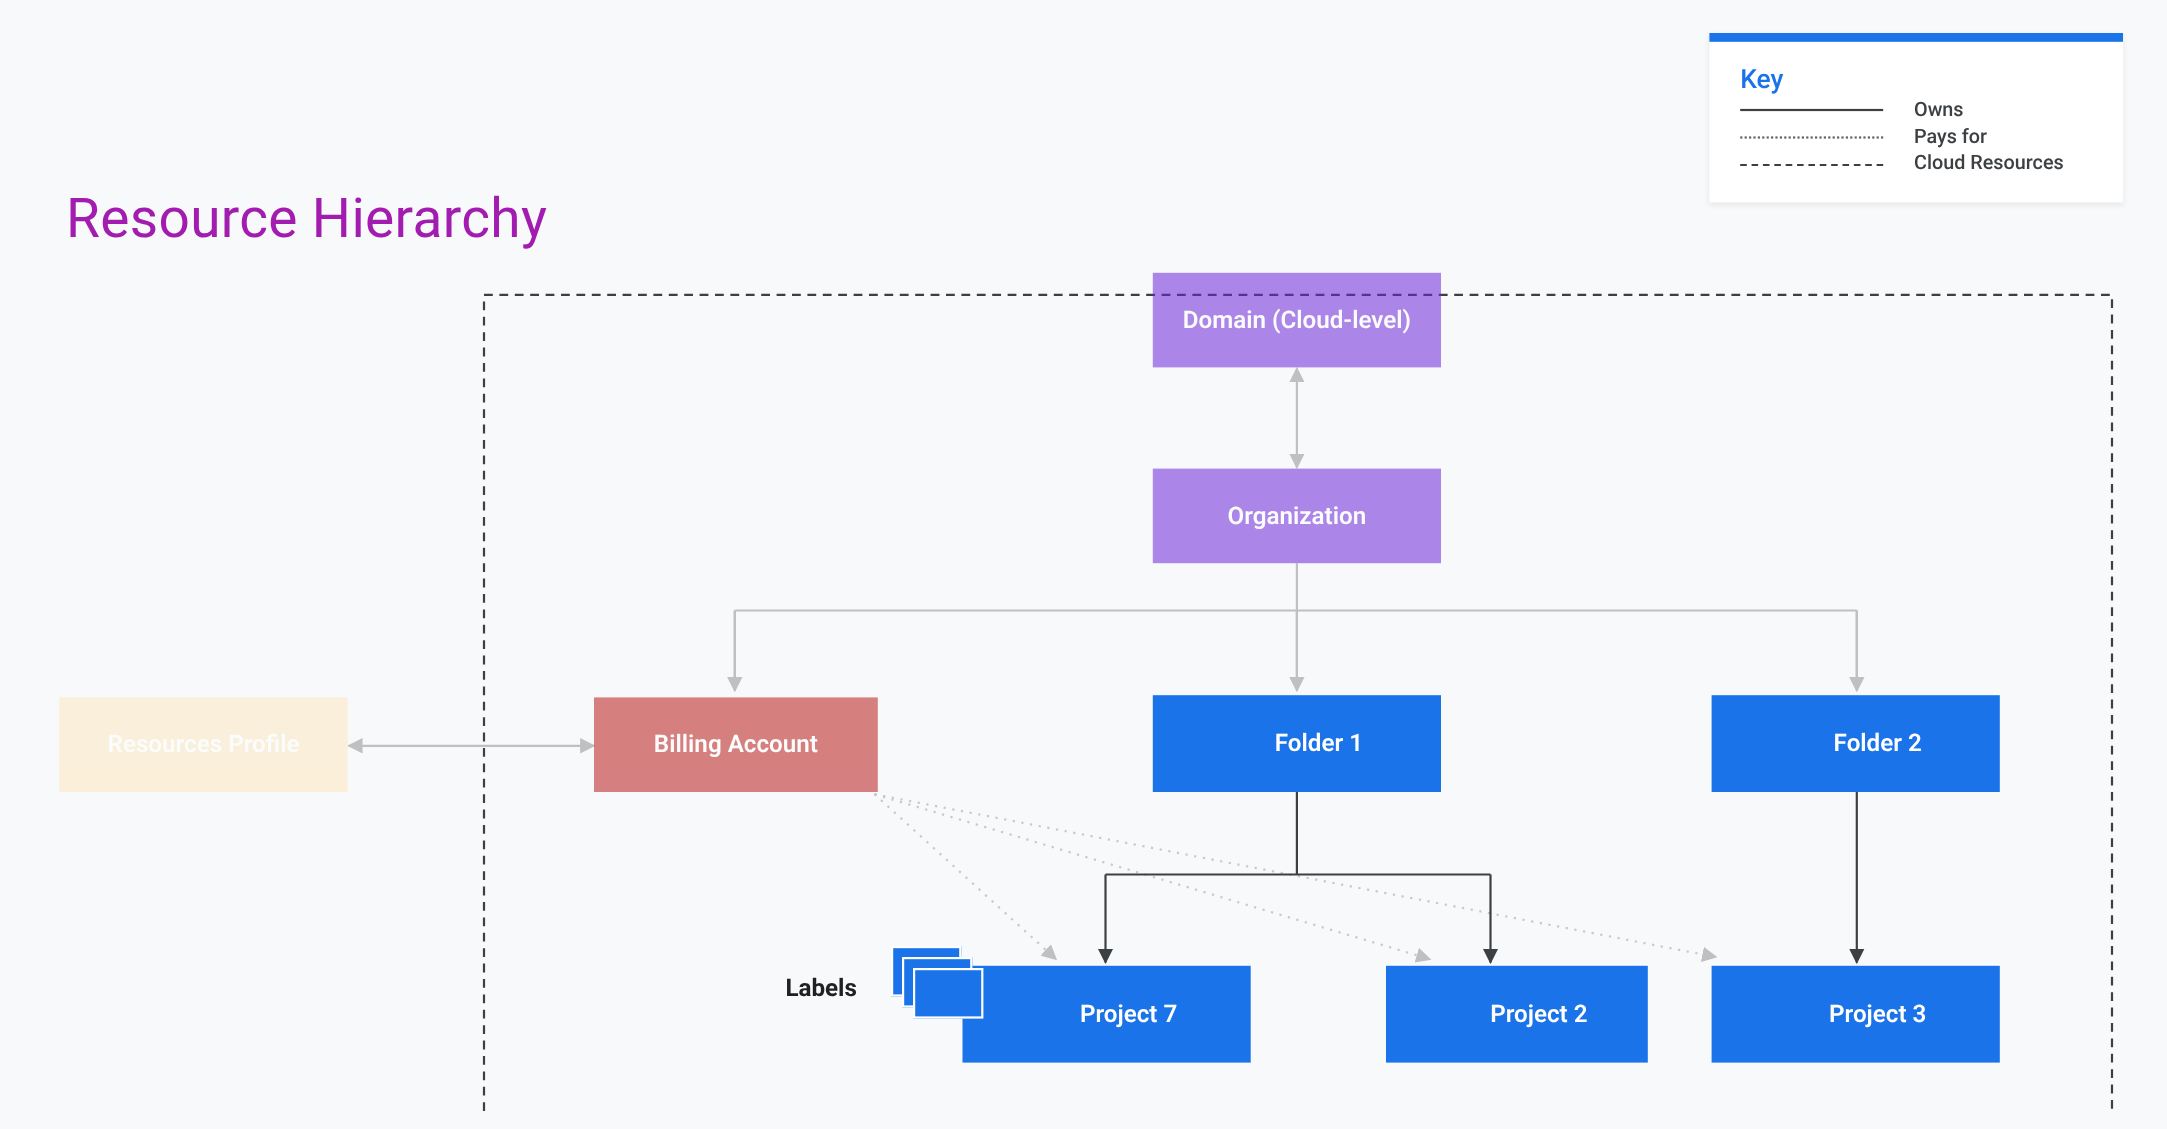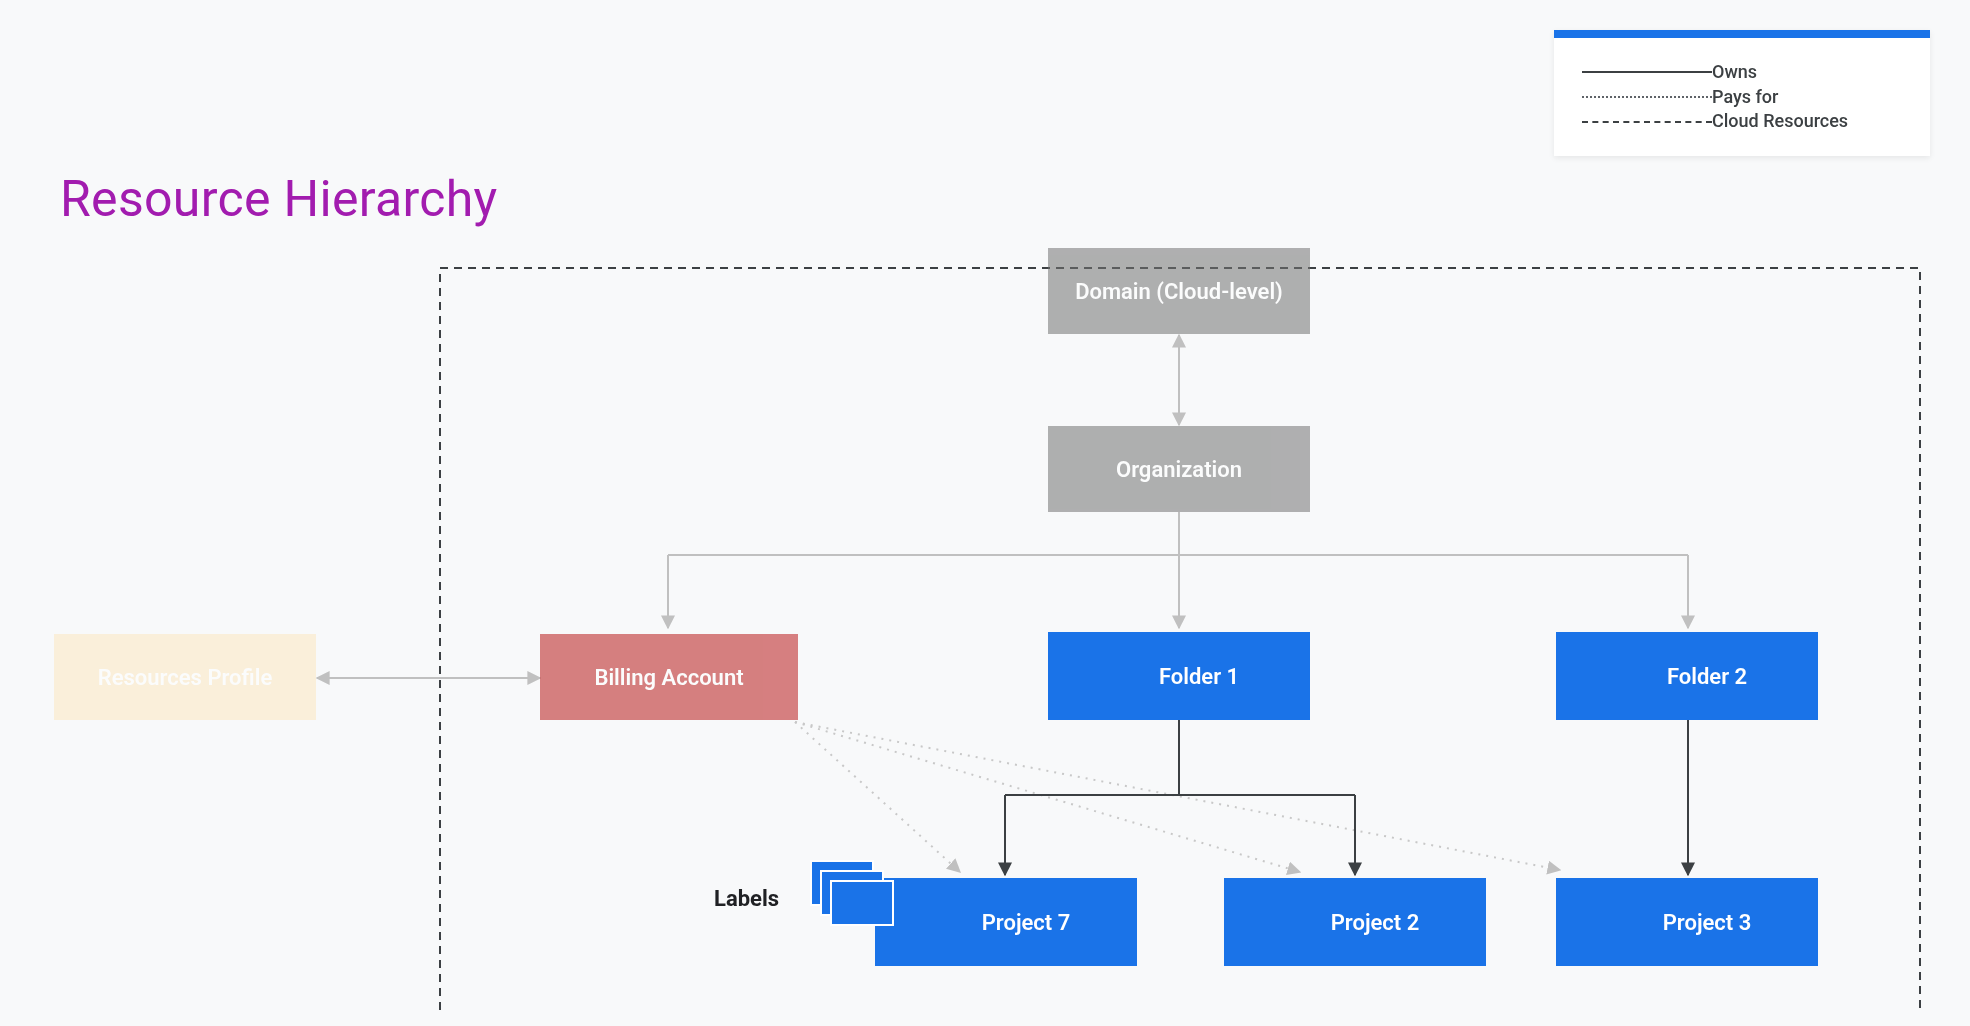--- a/index.html
+++ b/index.html
@@ -40,20 +40,21 @@
   }
   .legend-key {
     color: #1A73E8;
     font-weight: 500;
     font-size: 24px;
     margin-bottom: 2px;
   }
   .legend-row {
     display: flex;
     align-items: center;
+    gap: 28px;
     margin-top: 4px;
   }
   .legend-sample {
     width: 130px;
     height: 16px;
     display: flex;
     align-items: center;
   }
   .legend-solid { border-top: 2px solid #3c4043; width: 100%; height:0; }
   .legend-dotted { border-top: 2px dotted #5f6368; width: 100%; height:0; }
@@ -68,21 +69,21 @@
   .box {
     position: absolute;
     display: flex;
     align-items: center;
     justify-content: center;
     font-weight: 600;
     font-size: 22px;
     color: #ffffff;
   }
   .box.faded { opacity: 0.55; }
-  .box.pink { background: #737373; color: #ffffff; }
+  .box.pink { background: #6d28d9; color: #ffffff; }
   .box.green { background: #b91c1c; color: #ffffff; }
   .box.yellow { background: #fde7c0; color: #ffffff; }
   .box.blue { background: #1A73E8; color: #ffffff; padding-left: 40px; }
 
   .labels-caption {
     position: absolute;
     font-size: 22px;
     font-weight: 700;
     color: #202124;
   }
@@ -97,20 +98,21 @@
     background: #1A73E8;
     border: 2px solid #ffffff;
   }
 </style>
 </head>
 <body>
 
 <div class="title">Resource Hierarchy</div>
 
 <div class="legend">
+  <div class="legend-key">Key</div>
   <div class="legend-row">
     <div class="legend-sample">
         <div class="legend-solid"></div>
       </div>
     <div class="legend-text">Owns</div>
   </div>
   <div class="legend-row">
     <div class="legend-sample">
         <div class="legend-dotted"></div>
       </div>
@@ -165,21 +167,21 @@
 
 <div class="box yellow faded" style="left:54px;  top:634px; width:262px; height:86px;">Resources Profile</div>
 
 <div class="box green faded" style="left:540px; top:634px; width:258px; height:86px;">Billing Account</div>
 
 <div class="box blue" style="left:1048px; top:632px; width:262px; height:88px;">Folder 1</div>
 
 <div class="box blue" style="left:1556px; top:632px; width:262px; height:88px;">Folder 2</div>
 
 <div class="box blue" style="left:875px;  top:878px; width:262px; height:88px;">Project 7</div>
-<div class="box blue" style="left:1224px; top:878px; width:262px; height:88px;">Project 2</div>
+<div class="box blue" style="left:1260px; top:878px; width:238px; height:88px;">Project 2</div>
 <div class="box blue" style="left:1556px; top:878px; width:262px; height:88px;">Project 3</div>
 
 <div class="labels-stack" style="left:810px; top:860px; width:90px; height:80px;">
   <div class="card" style="left:0;  top:0;"></div>
   <div class="card" style="left:10px; top:10px;"></div>
   <div class="card" style="left:20px; top:20px;"></div>
 </div>
 <div class="labels-caption" style="left:714px; top:886px;">Labels</div>
 
 </body></html>

